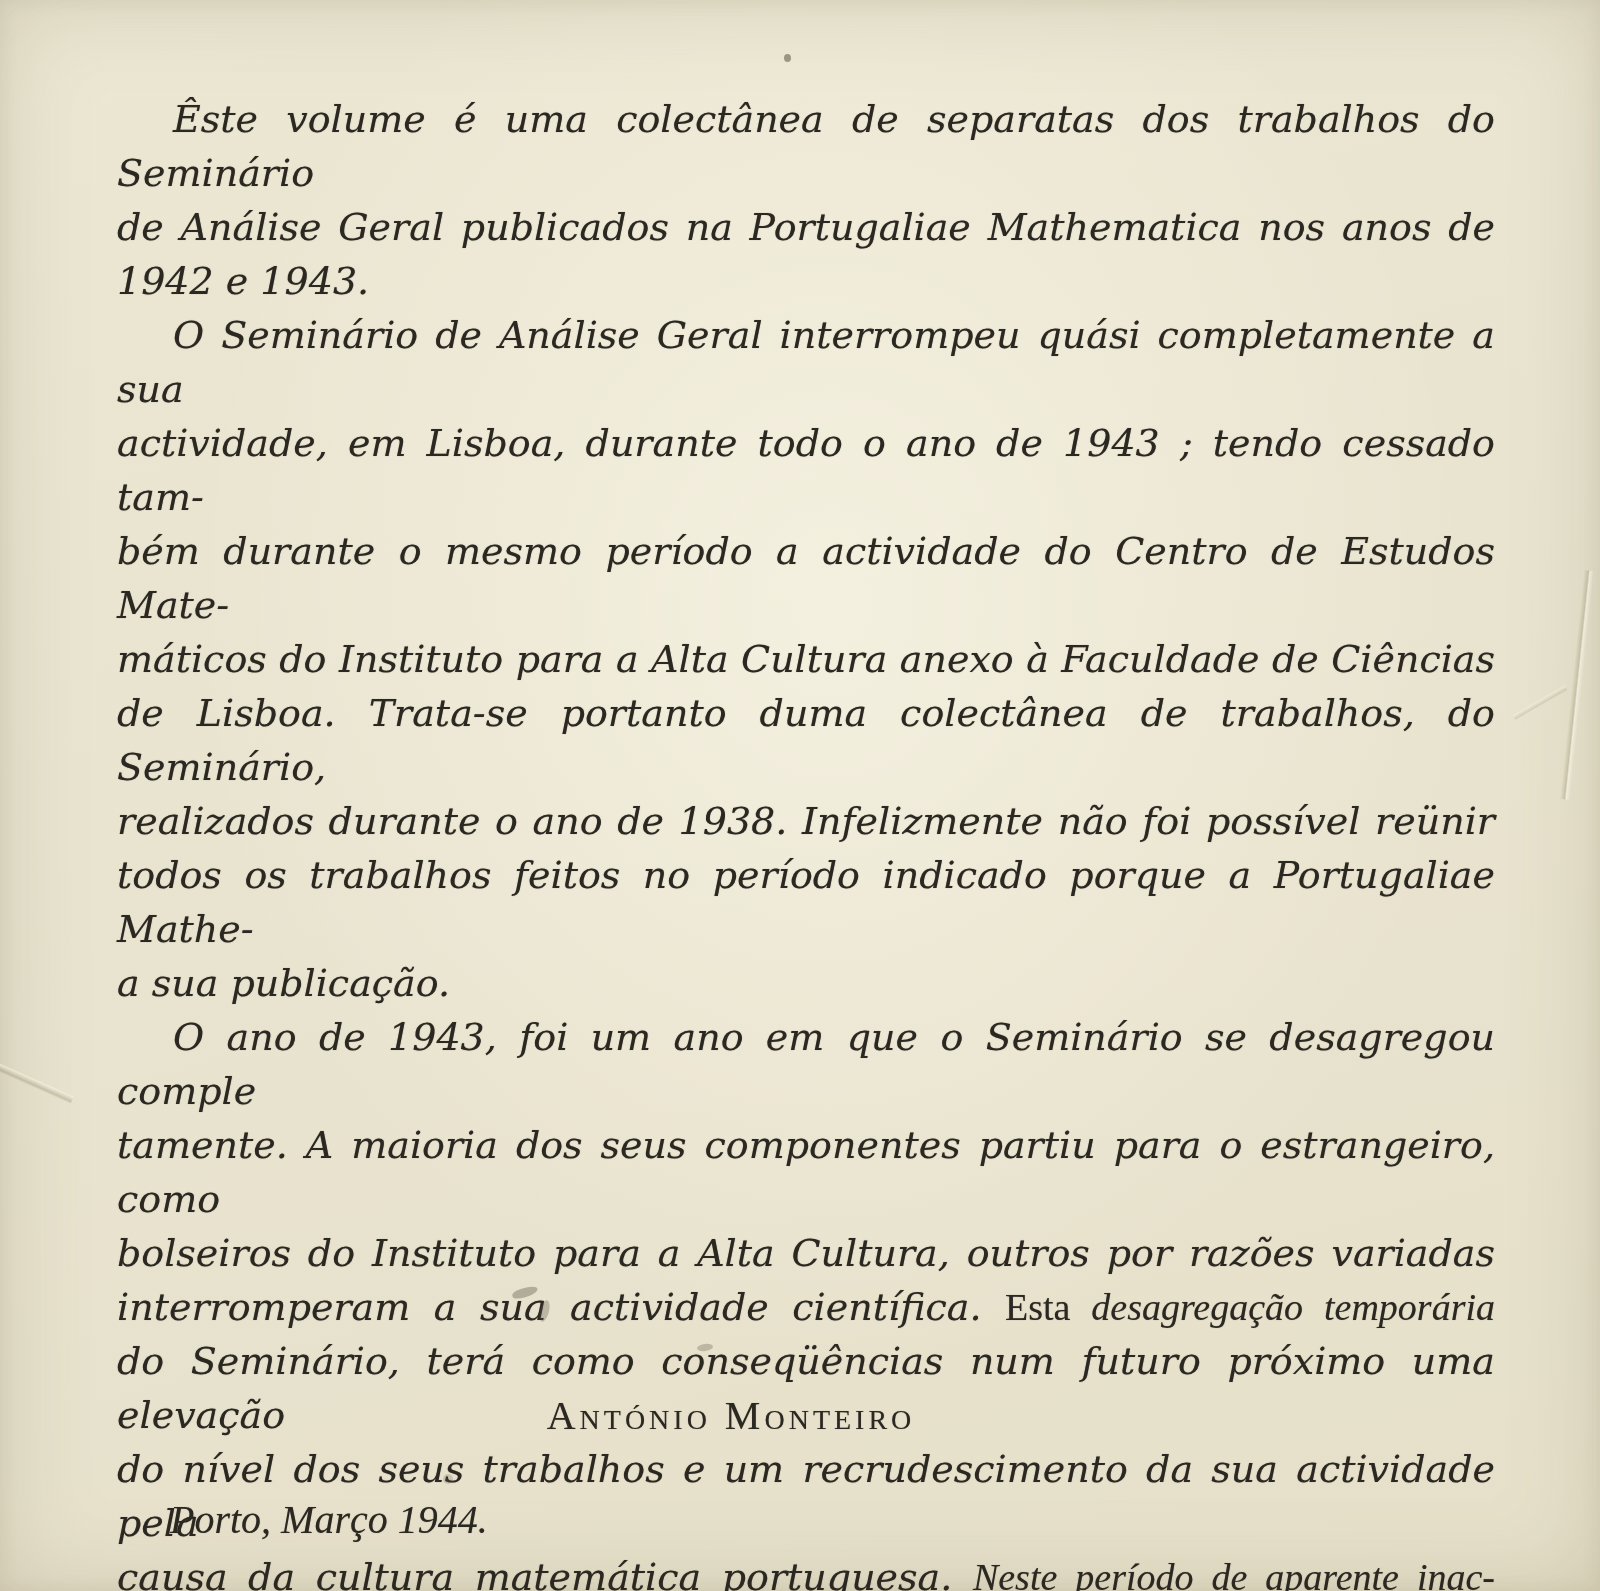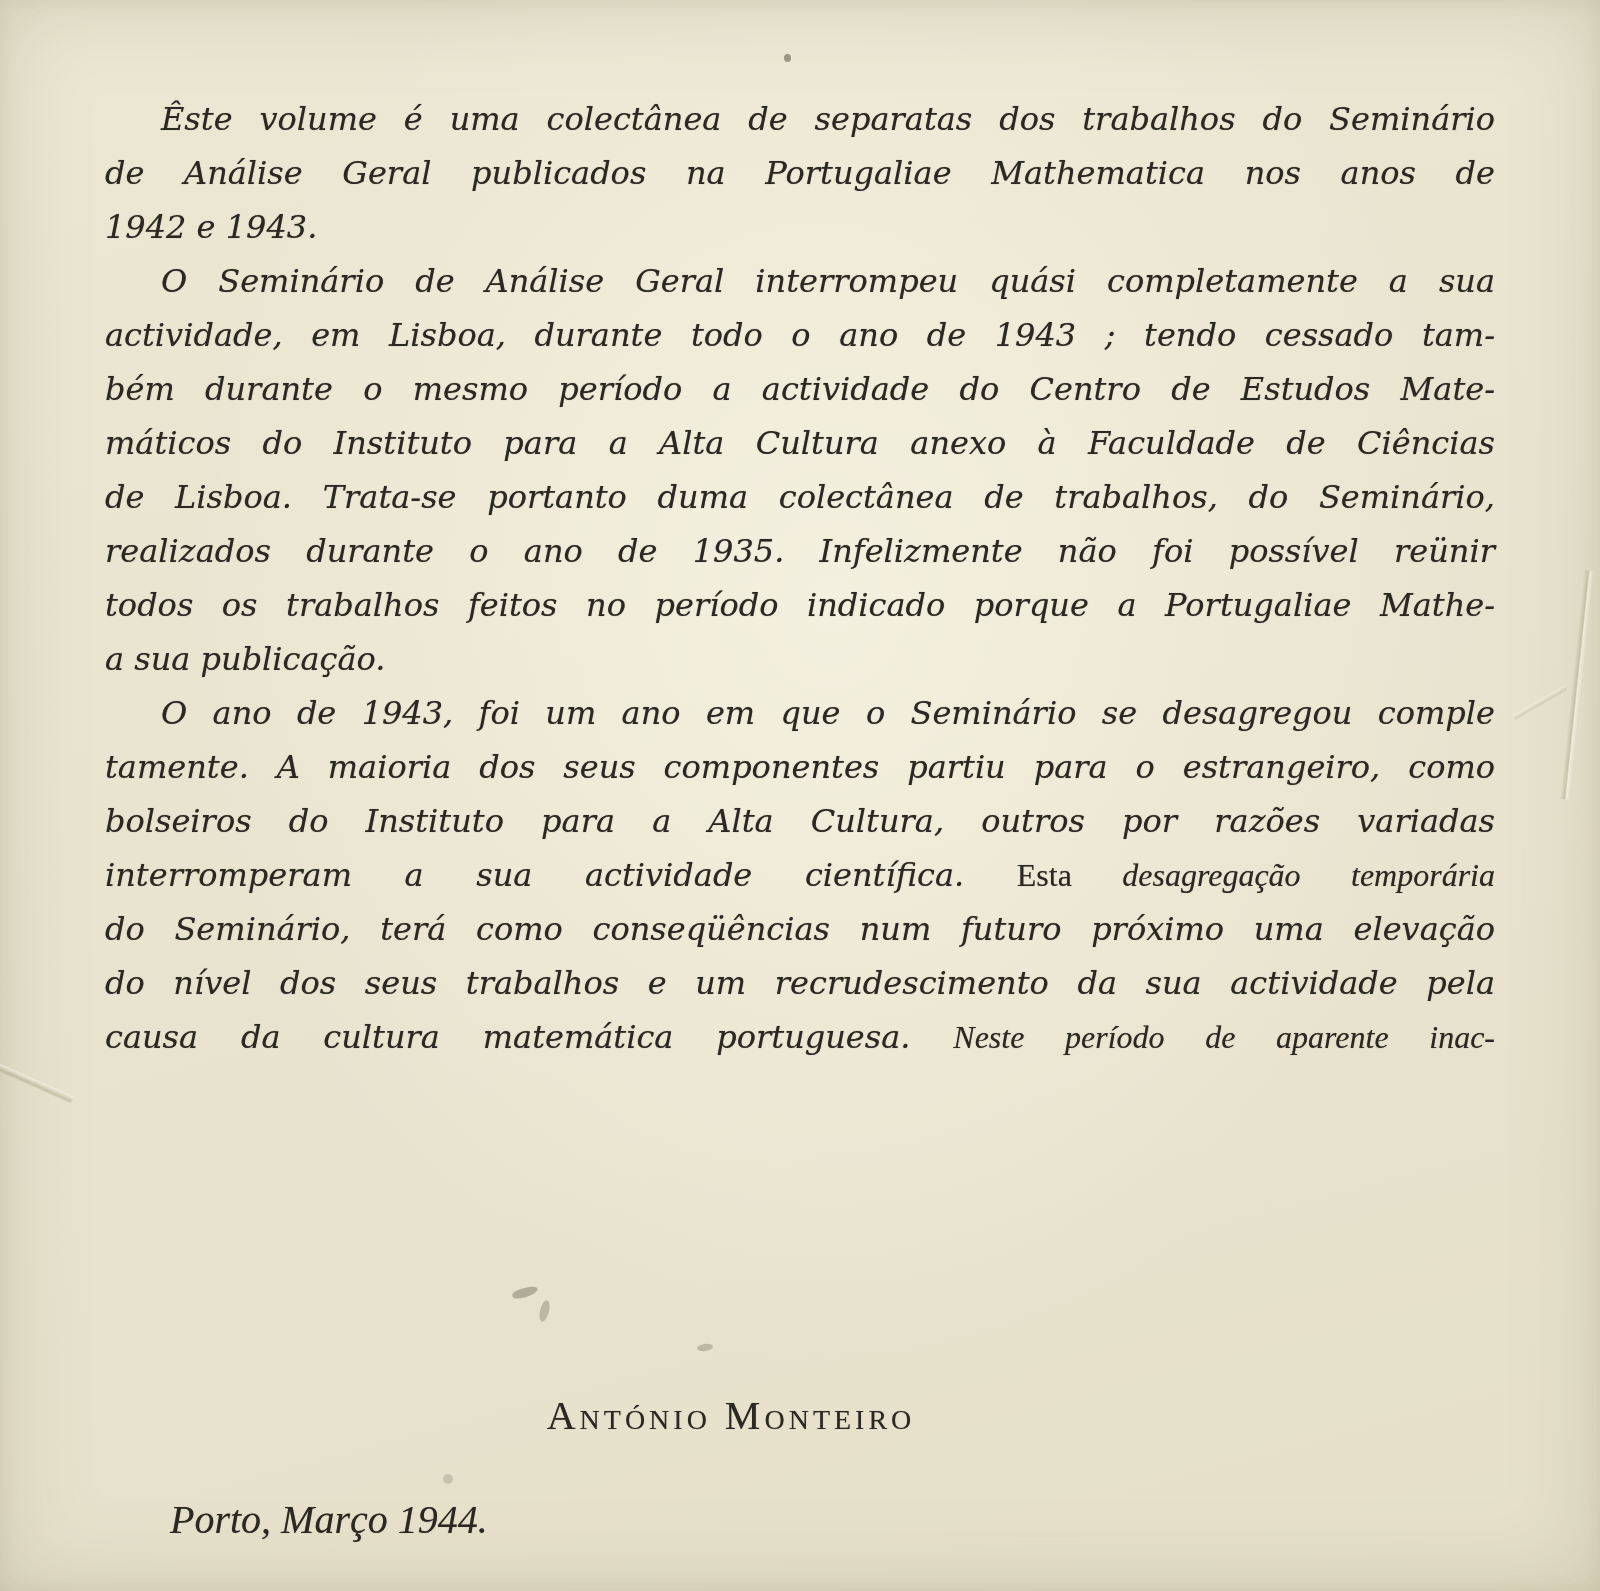--- a/index.html
+++ b/index.html
@@ -20,26 +20,27 @@
   }
   .page-body {
     position: absolute;
     left: 105px; top: 92px;
     width: 1390px;
     color: #2b2822;
   }
   .line {
     font-family: "DejaVu Serif", serif;
     font-style: italic;
-    font-size: 32px;
+    font-size: 38px;
     line-height: 54px;
     text-align: justify;
     text-align-last: justify;
     white-space: normal;
     text-shadow: 0 0 1px rgba(43,40,34,0.45);
+    margin-left: 12px;
   }
   .line.last { text-align-last: left; }
   .line.indent { text-indent: 56px; }
   .seg-script { font-family: "DejaVu Serif", serif; font-style: italic; }
   .seg-roman  { font-family: "Liberation Serif", serif; font-style: normal; }
   .seg-variant{ font-family: "Liberation Serif", serif; font-style: italic; }
   .signature {
     position: absolute;
     left: 105px; top: 1392px;
     width: 1390px;
@@ -93,21 +94,21 @@
 
 <div class="page-body" id="page-body">
     <div class="line indent"><span class="seg-script">Êste volume é uma colectânea de separatas dos trabalhos do Seminário</span></div>
     <div class="line"><span class="seg-script">de Análise Geral publicados na Portugaliae Mathematica nos anos de</span></div>
     <div class="line last"><span class="seg-script">1942 e 1943.</span></div>
     <div class="line indent"><span class="seg-script">O Seminário de Análise Geral interrompeu quási completamente a sua</span></div>
     <div class="line"><span class="seg-script">actividade, em Lisboa, durante todo o ano de 1943 ; tendo cessado tam-</span></div>
     <div class="line"><span class="seg-script">bém durante o mesmo período a actividade do Centro de Estudos Mate-</span></div>
     <div class="line"><span class="seg-script">máticos do Instituto para a Alta Cultura anexo à Faculdade de Ciências</span></div>
     <div class="line"><span class="seg-script">de Lisboa. Trata-se portanto duma colectânea de trabalhos, do Seminário,</span></div>
-    <div class="line"><span class="seg-script">realizados durante o ano de 1935. Infelizmente não foi possível reünir</span></div>
+    <div class="line"><span class="seg-script">realizados durante o ano de 1938. Infelizmente não foi possível reünir</span></div>
     <div class="line"><span class="seg-script">todos os trabalhos feitos no período indicado porque a Portugaliae Mathe-</span></div>
     <div class="line last"><span class="seg-script">a sua publicação.</span></div>
     <div class="line indent"><span class="seg-script">O ano de 1943, foi um ano em que o Seminário se desagregou comple</span></div>
     <div class="line"><span class="seg-script">tamente. A maioria dos seus componentes partiu para o estrangeiro, como</span></div>
     <div class="line"><span class="seg-script">bolseiros do Instituto para a Alta Cultura, outros por razões variadas</span></div>
     <div class="line"><span class="seg-script">interromperam a sua actividade científica. </span><span class="seg-roman">Esta </span><span class="seg-variant">desagregação temporária</span></div>
     <div class="line"><span class="seg-script">do Seminário, terá como conseqüências num futuro próximo uma elevação</span></div>
     <div class="line"><span class="seg-script">do nível dos seus trabalhos e um recrudescimento da sua actividade pela</span></div>
     <div class="line"><span class="seg-script">causa da cultura matemática portuguesa. </span><span class="seg-variant">Neste período de aparente inac-</span></div>
   </div>

